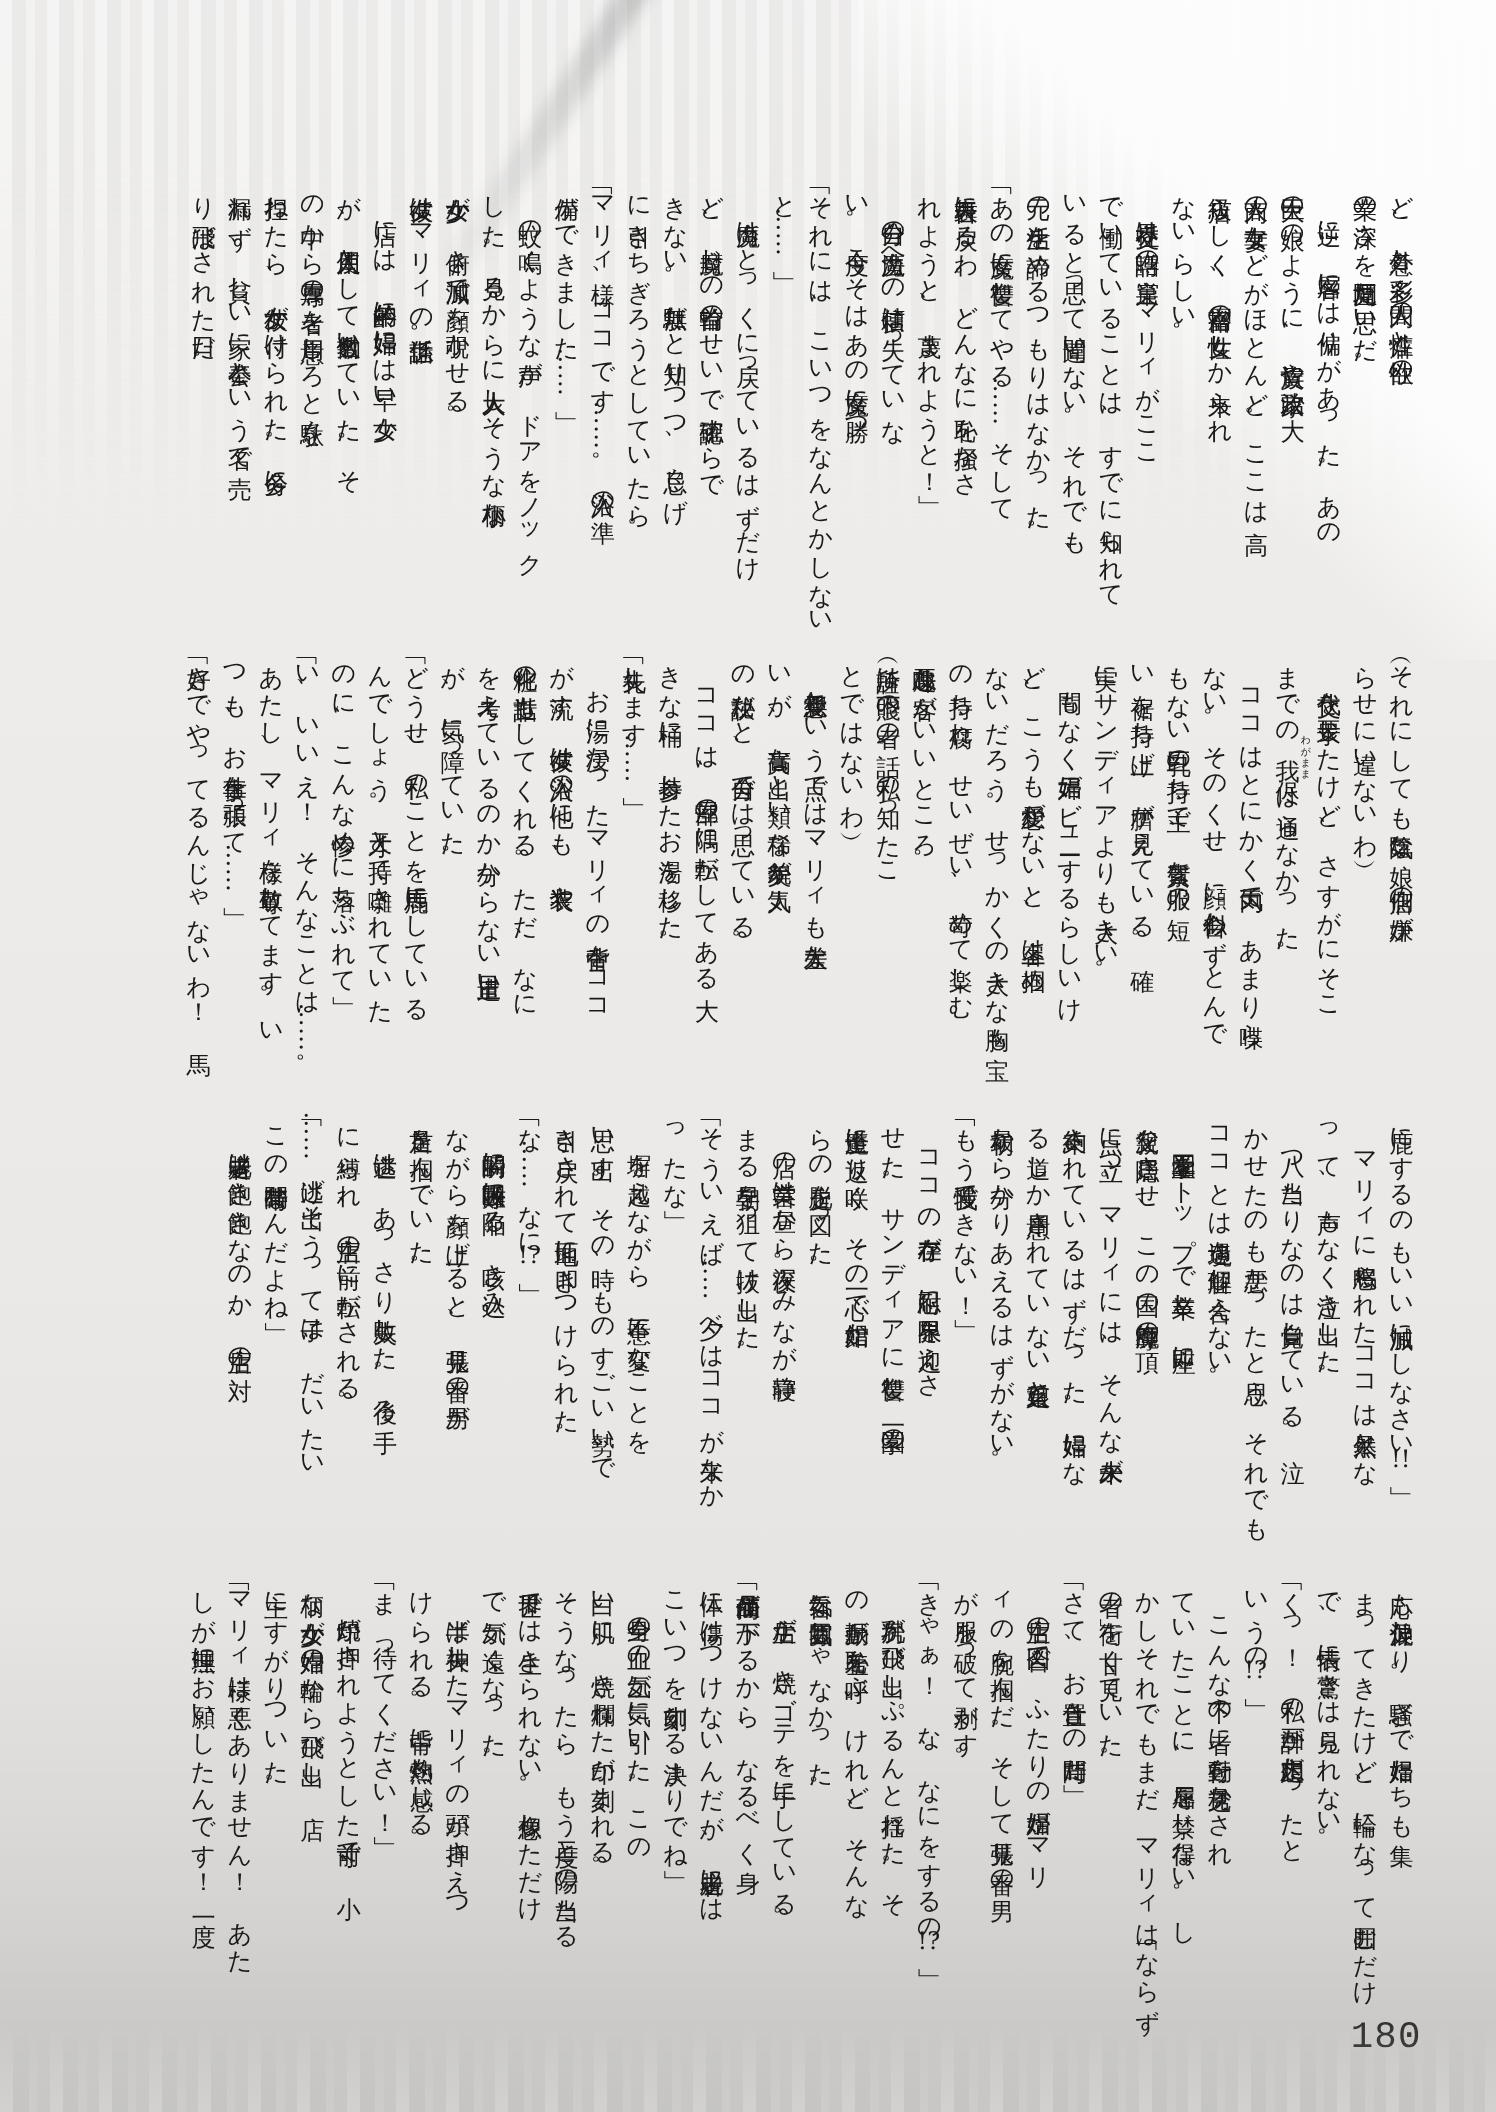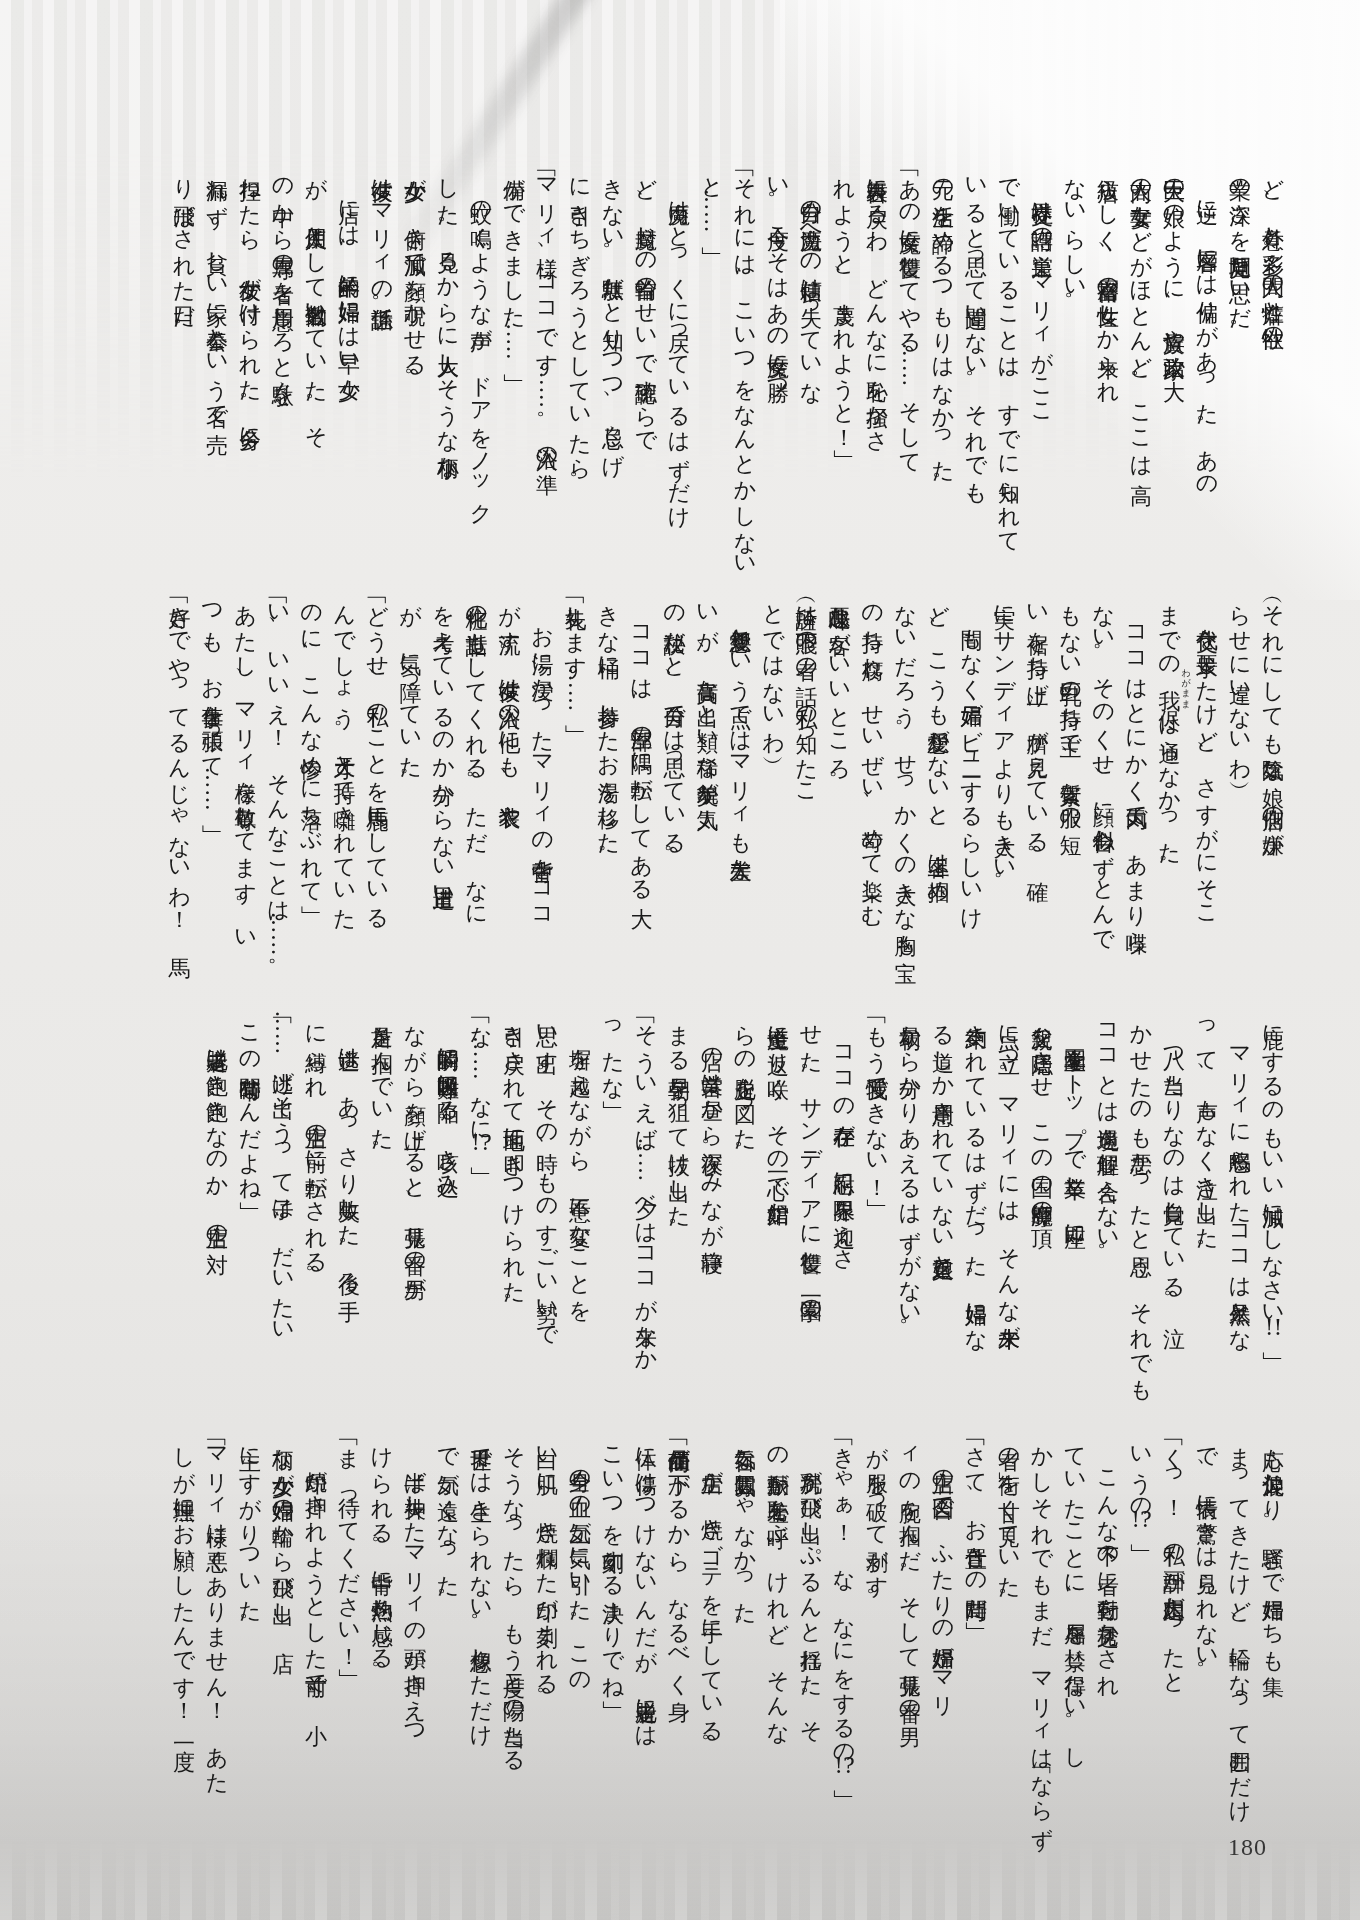--- a/index.html
+++ b/index.html
@@ -47,22 +47,22 @@
   }
   .band p{margin:0;white-space:nowrap;}
   .b1{top:163px}
   .b2{top:590px}
   .b3{top:1010px}
   .b4{top:1432px}
   ruby rt{font-size:9px;letter-spacing:0;}
   .tcy{text-combine-upright:all;-webkit-text-combine:horizontal;}
   .page-number{
     position:absolute;left:1228px;top:1834px;
-    font-family:Liberation Serif, serif;
-    font-size:24px;color:#323232;letter-spacing:1px;
+    font-family:Liberation Mono, monospace;
+    font-size:34px;color:#323232;letter-spacing:1px;
   }
 </style>
 </head>
 <body>
 
 <div class="page">
   <div class="stripes-top"></div>
   <div class="glare"></div>
   <div class="fold-shadow"></div>
 

